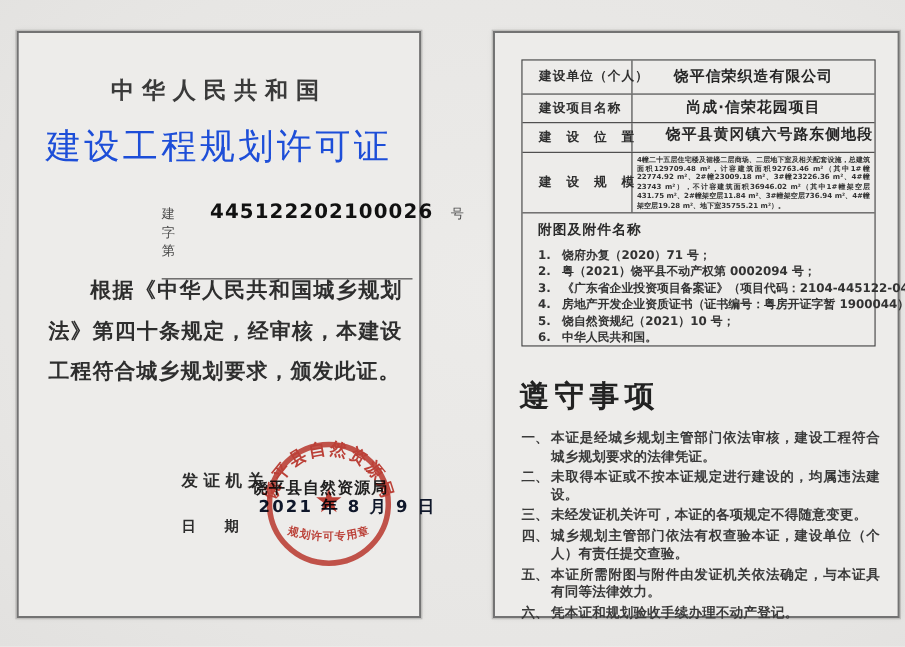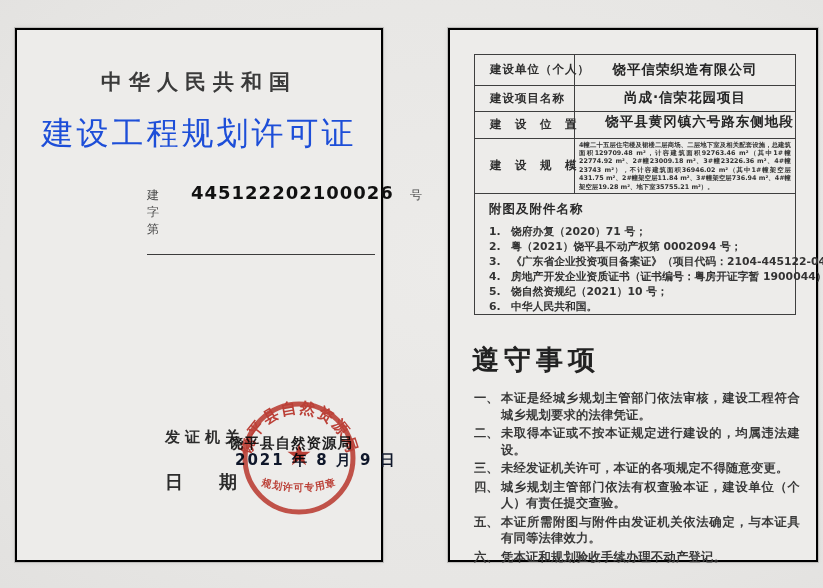--- a/index.html
+++ b/index.html
@@ -7,21 +7,21 @@
     width:823px;height:588px;
     background:radial-gradient(ellipse at 55% 45%, #ecebe9 0%, #e7e6e4 70%, #e2e1df 100%);
     font-family:"DejaVu Sans","Liberation Sans",sans-serif;
     color:#2b2b2b;
     overflow:hidden;
   }
   .stage{position:relative;width:823px;height:588px;}
   .page{
     position:absolute;
     background:#edecea;
-    border:2px solid #000000;
+    border:2px solid #737373;
     outline:1px solid #bdbcba;
     box-shadow:0 0 6px rgba(0,0,0,.08);
     box-sizing:border-box;
   }
   .page-left{left:15px;top:28px;width:368px;height:534px;}
   .page-right{left:448px;top:28px;width:370px;height:534px;}
 
   
   .country{
     position:absolute;left:0;right:0;top:38px;
@@ -48,21 +48,21 @@
   .issuer-label{
     position:absolute;left:148px;top:398px;
     font-size:15px;font-weight:bold;letter-spacing:5px;color:#2c2c2c;white-space:nowrap;
   }
   .issuer-value{
     position:absolute;left:212px;top:404px;
     font-size:14.5px;font-weight:bold;color:#1f1f1f;letter-spacing:1px;white-space:nowrap;
   }
   .date-label{
     position:absolute;left:148px;top:440px;
-    font-size:18px;font-weight:bold;color:#2c2c2c;white-space:nowrap;
+    font-size:13px;font-weight:bold;color:#2c2c2c;white-space:nowrap;
   }
   .date-value{
     position:absolute;left:218px;top:421px;
     font-size:15px;font-weight:bold;color:#0f172a;letter-spacing:2px;white-space:nowrap;
   }
   .seal{
     position:absolute;left:216px;top:362px;width:132px;height:132px;
     mix-blend-mode:multiply;opacity:.92;
   }
 
@@ -117,20 +117,21 @@
   <div class="page page-left">
     <div class="country">中华人民共和国</div>
     <div class="cert-title">建设工程规划许可证</div>
 
     <div class="serial-row">
       <span class="serial-prefix">建字第</span>
       <span class="serial-number">445122202100026</span>
       <span class="serial-suffix">号</span>
     </div>
 
+    <div class="cert-body">根据《中华人民共和国城乡规划法》第四十条规定，经审核，本建设工程符合城乡规划要求，颁发此证。</div>
 
     <div class="issuer-label">发证机关</div>
     <div class="issuer-value">饶平县自然资源局</div>
     <div class="date-label">日　　期</div>
     <div class="date-value">2021 年 8 月 9 日</div>
 
     <svg class="seal" viewBox="0 0 132 132" xmlns="http://www.w3.org/2000/svg">
       <defs>
         <path id="sealTopArc" d="M 17,70 A 49,49 0 0 1 115,70" fill="none"></path>
         <path id="sealInnerArc" d="M 28,93 Q 66,105 104,93" fill="none"></path>

